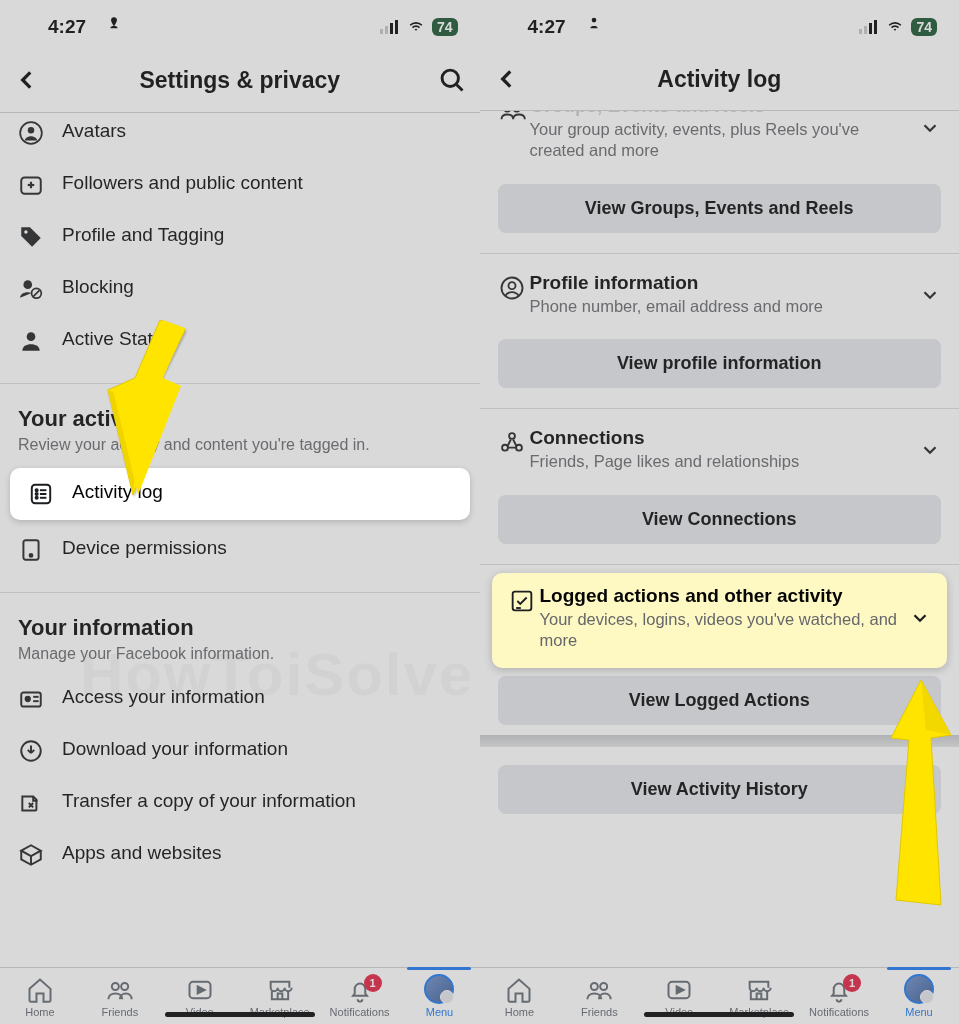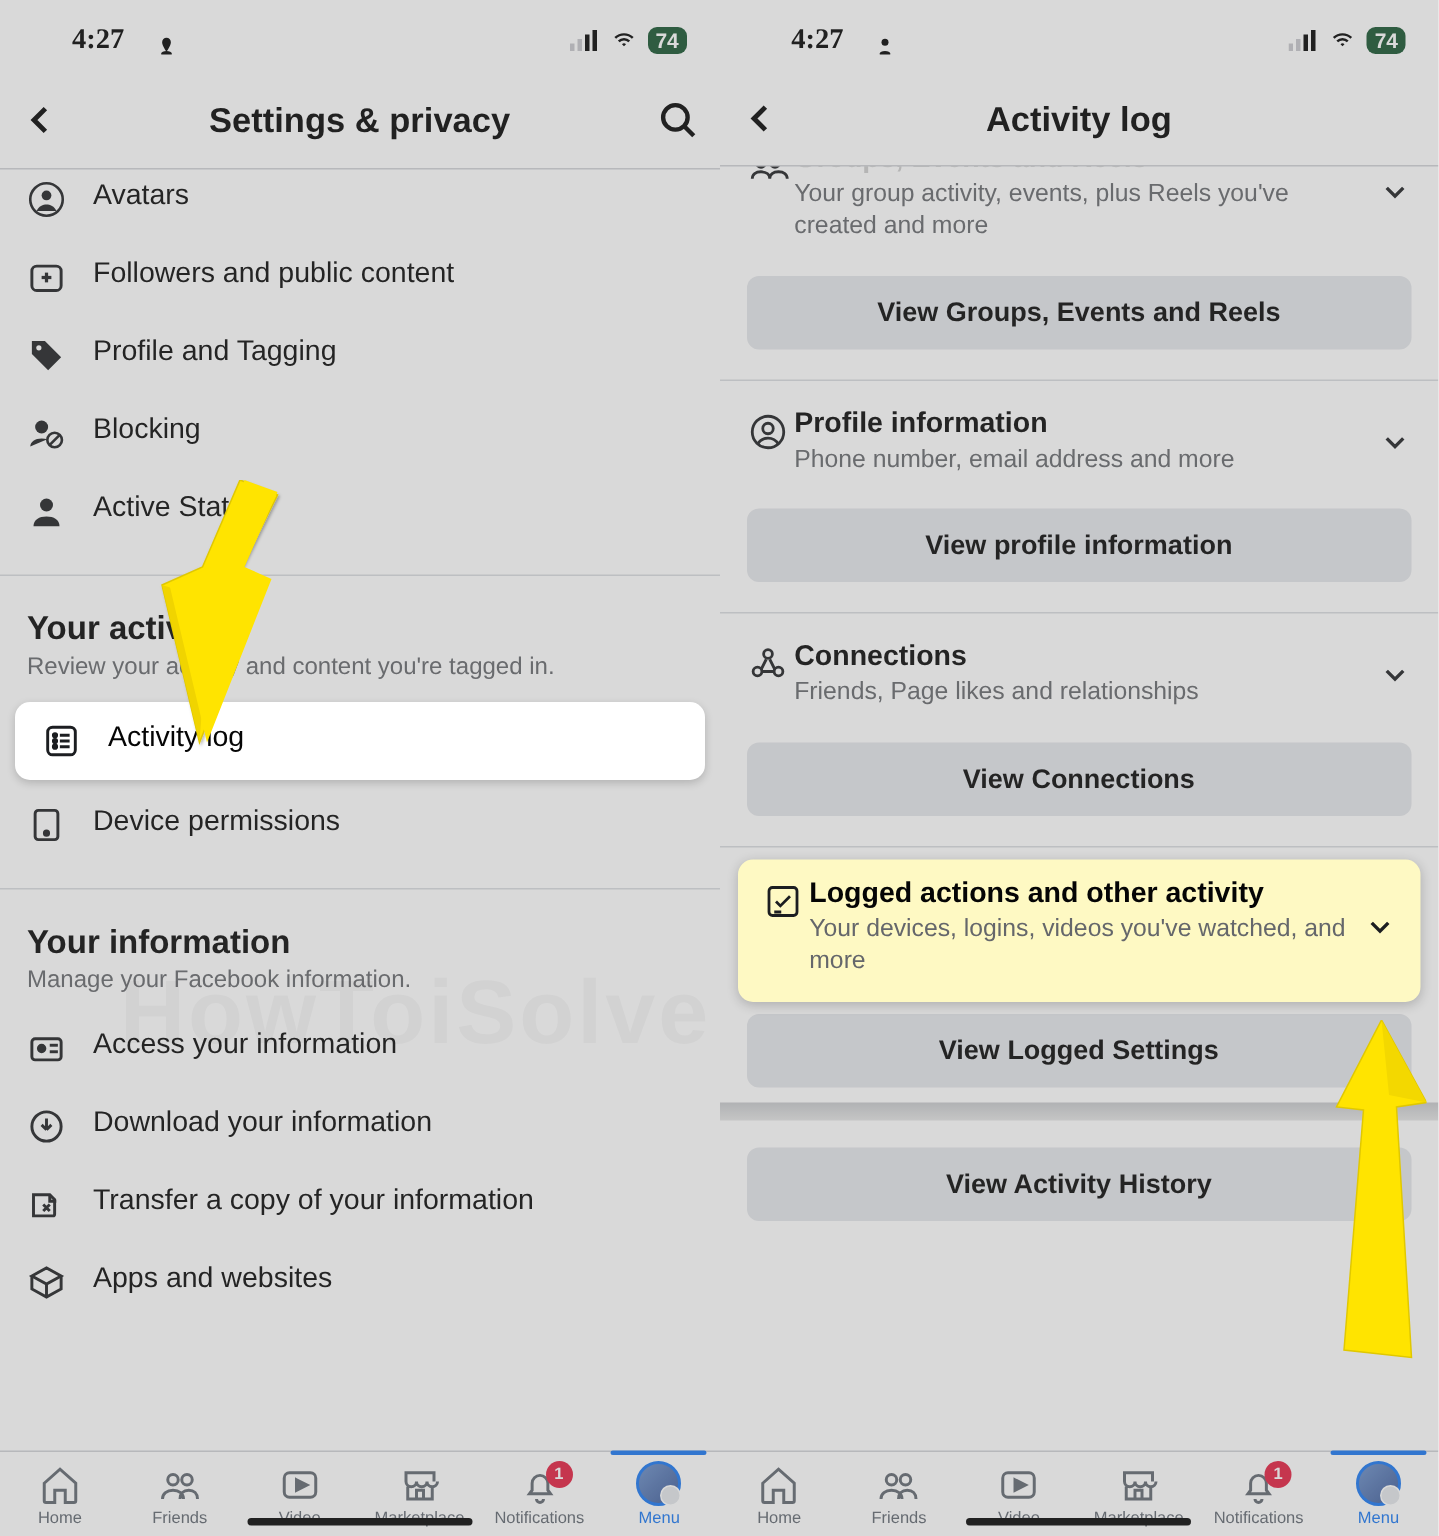--- a/index.html
+++ b/index.html
@@ -31,21 +31,21 @@
   .statusbar {
     height: 54px;
     display: flex;
     justify-content: space-between;
     align-items: center;
     padding: 0 22px 0 48px;
     font-size: 19px;
     font-weight: 600;
     color: #000;
   }
-  .sb-left { display:flex; align-items:flex-end; gap:21px;font-family:Liberation Serif, serif;}
+  .sb-left { display:flex; align-items:flex-start; gap:21px;}
   .sb-left svg { width:14px; height:14px;}
   .sb-right { display:flex; align-items:center; gap:6px;}
   .battery-box {
     font-size: 14px;
     font-weight: 700;
     border-radius: 6px;
     background:#14532d;
     color:#fff;
     padding:1px 5px;
   }
@@ -530,21 +530,21 @@
           <div class="al-title">Logged actions and other activity</div>
           <div class="al-sub">Your devices, logins, videos you've watched, and more</div>
         </div>
         <svg class="al-chev" viewBox="0 0 24 24" fill="none" stroke="currentColor" stroke-width="2.5">
             <polyline points="6 9 12 15 18 9"></polyline>
           </svg>
       </div>
     </div>
 
     <div style="padding:0 18px">
-      <div class="al-btn">View Logged Settings</div>
+      <div class="al-btn">View Logged Actions</div>
       <div class="shadow-strip"></div>
       <div class="al-btn" style="margin-top:18px">View Activity History</div>
     </div>
   </div>
 
   <div class="tabbar">
     <div class="tab">
       <svg viewBox="0 0 24 24" fill="none" stroke="currentColor" stroke-width="1.7">
           <path d="M3 11l9-8 9 8v10a1 1 0 01-1 1h-5v-7h-6v7H4a1 1 0 01-1-1z"></path>
         </svg>

